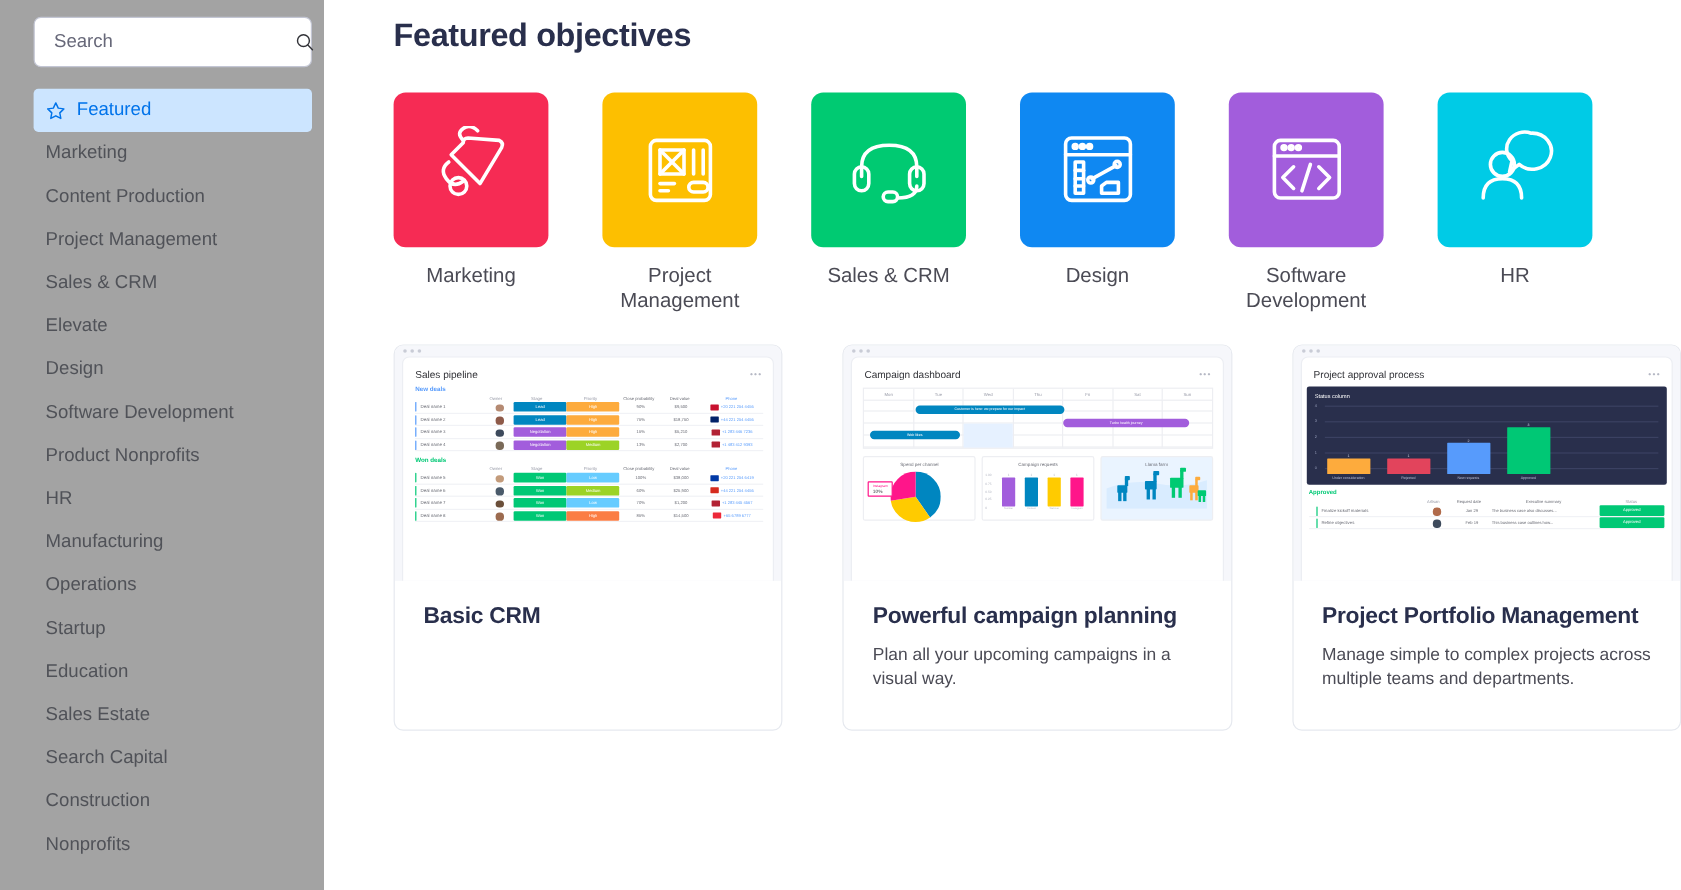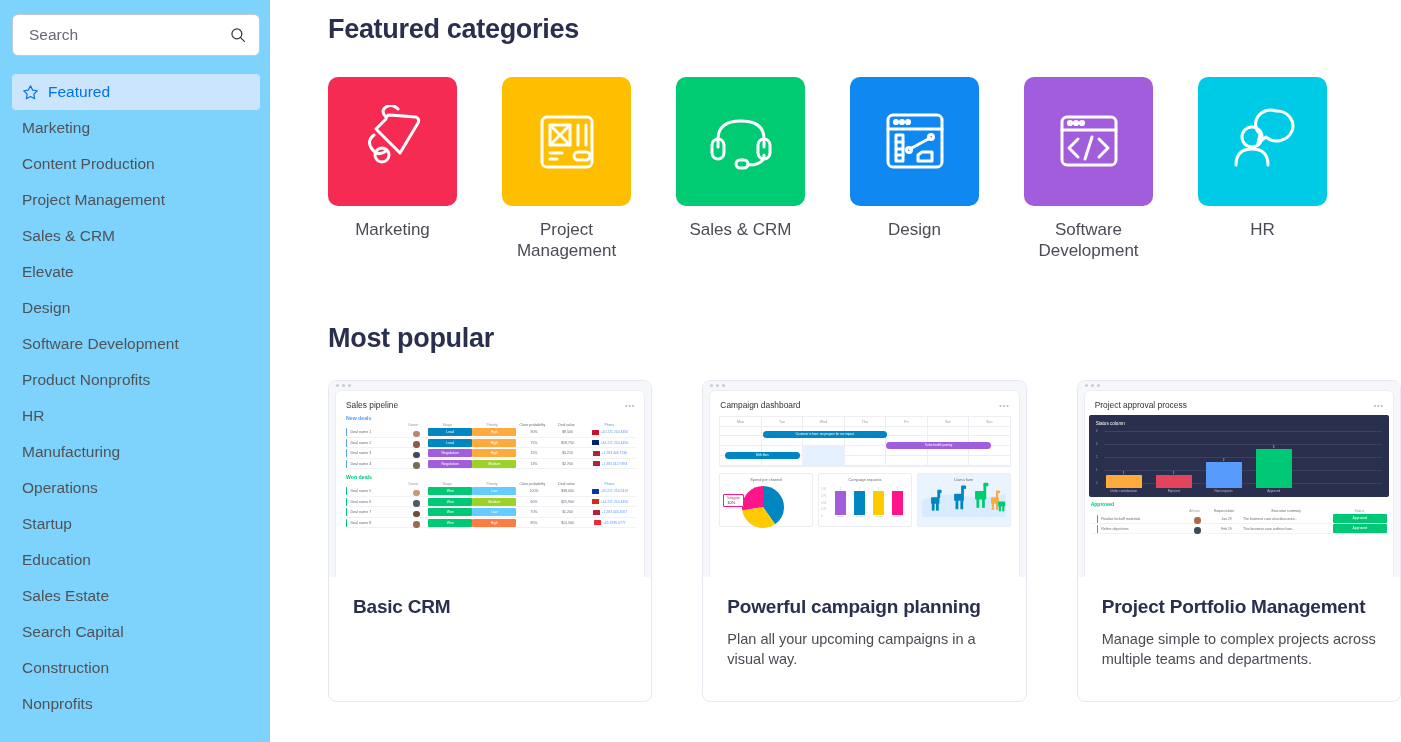--- a/index.html
+++ b/index.html
@@ -8,22 +8,22 @@
     width: 1401px; height: 742px;
     background: #ffffff;
     font-family: "Liberation Sans", sans-serif;
     overflow: hidden;
   }
   .app { display: flex; width: 1401px; height: 742px; }
 
   
   .sidebar {
     width: 270px; flex: 0 0 270px;
-    padding: 14px 10px 0 12px;
-    background: #7dd3fc;
+    padding: 14px 10px 0 28px;
+    background: #a3a3a3;
     position: relative;
     overflow: hidden;
   }
   .search-box {
     display: flex; align-items: center;
     height: 42px;
     border: 1px solid #c3c6d4;
     border-radius: 6px;
     padding: 0 12px 0 16px;
     background: #fff;
@@ -249,21 +249,21 @@
           <span>Construction</span>
         </div>
         <div class="nav-item">
           <span>Nonprofits</span>
         </div>
       </nav>
   </aside>
 
   <main class="main">
 
-    <h1 class="section-title">Featured categories</h1>
+    <h1 class="section-title">Featured objectives</h1>
 
     <div class="cat-row" id="catrow">
         <div class="cat">
           <div class="cat-tile" style="background:#f62b54">
             <svg viewBox="0 0 74 74" fill="none" stroke="#fff" stroke-width="3" stroke-linecap="round" stroke-linejoin="round">
               <path d="M20 24 L44 48 L62 18 Q64 14 60 12 L34 10 Q30 10 30 14 Z"></path>
               <path d="M18 30 Q10 36 16 44 Q22 52 30 46"></path>
               <circle cx="26" cy="50" r="7"></circle>
               <path d="M30 12 Q24 6 30 2 Q36 -2 42 4"></path>
             </svg>
@@ -338,21 +338,20 @@
             <svg viewBox="0 0 74 74" fill="none" stroke="#fff" stroke-width="3" stroke-linecap="round" stroke-linejoin="round">
               <circle cx="26" cy="32" r="10"></circle>
               <path d="M10 60 Q10 44 26 44 Q42 44 42 60"></path>
               <path d="M50 6 a16 15 0 1 1 -10 26 l-8 6 l2 -9 a15 14 0 0 1 16 -23Z"></path>
             </svg>
           </div>
           <div class="cat-label">HR</div>
         </div>
       </div>
 
-    <h2 class="section-title popular-head">Most popular</h2>
 
     <div class="card-row">
 
       <article class="card">
         <div class="thumb">
           <div class="chrome-dots">
               <i></i>
               <i></i>
               <i></i>
             </div>

